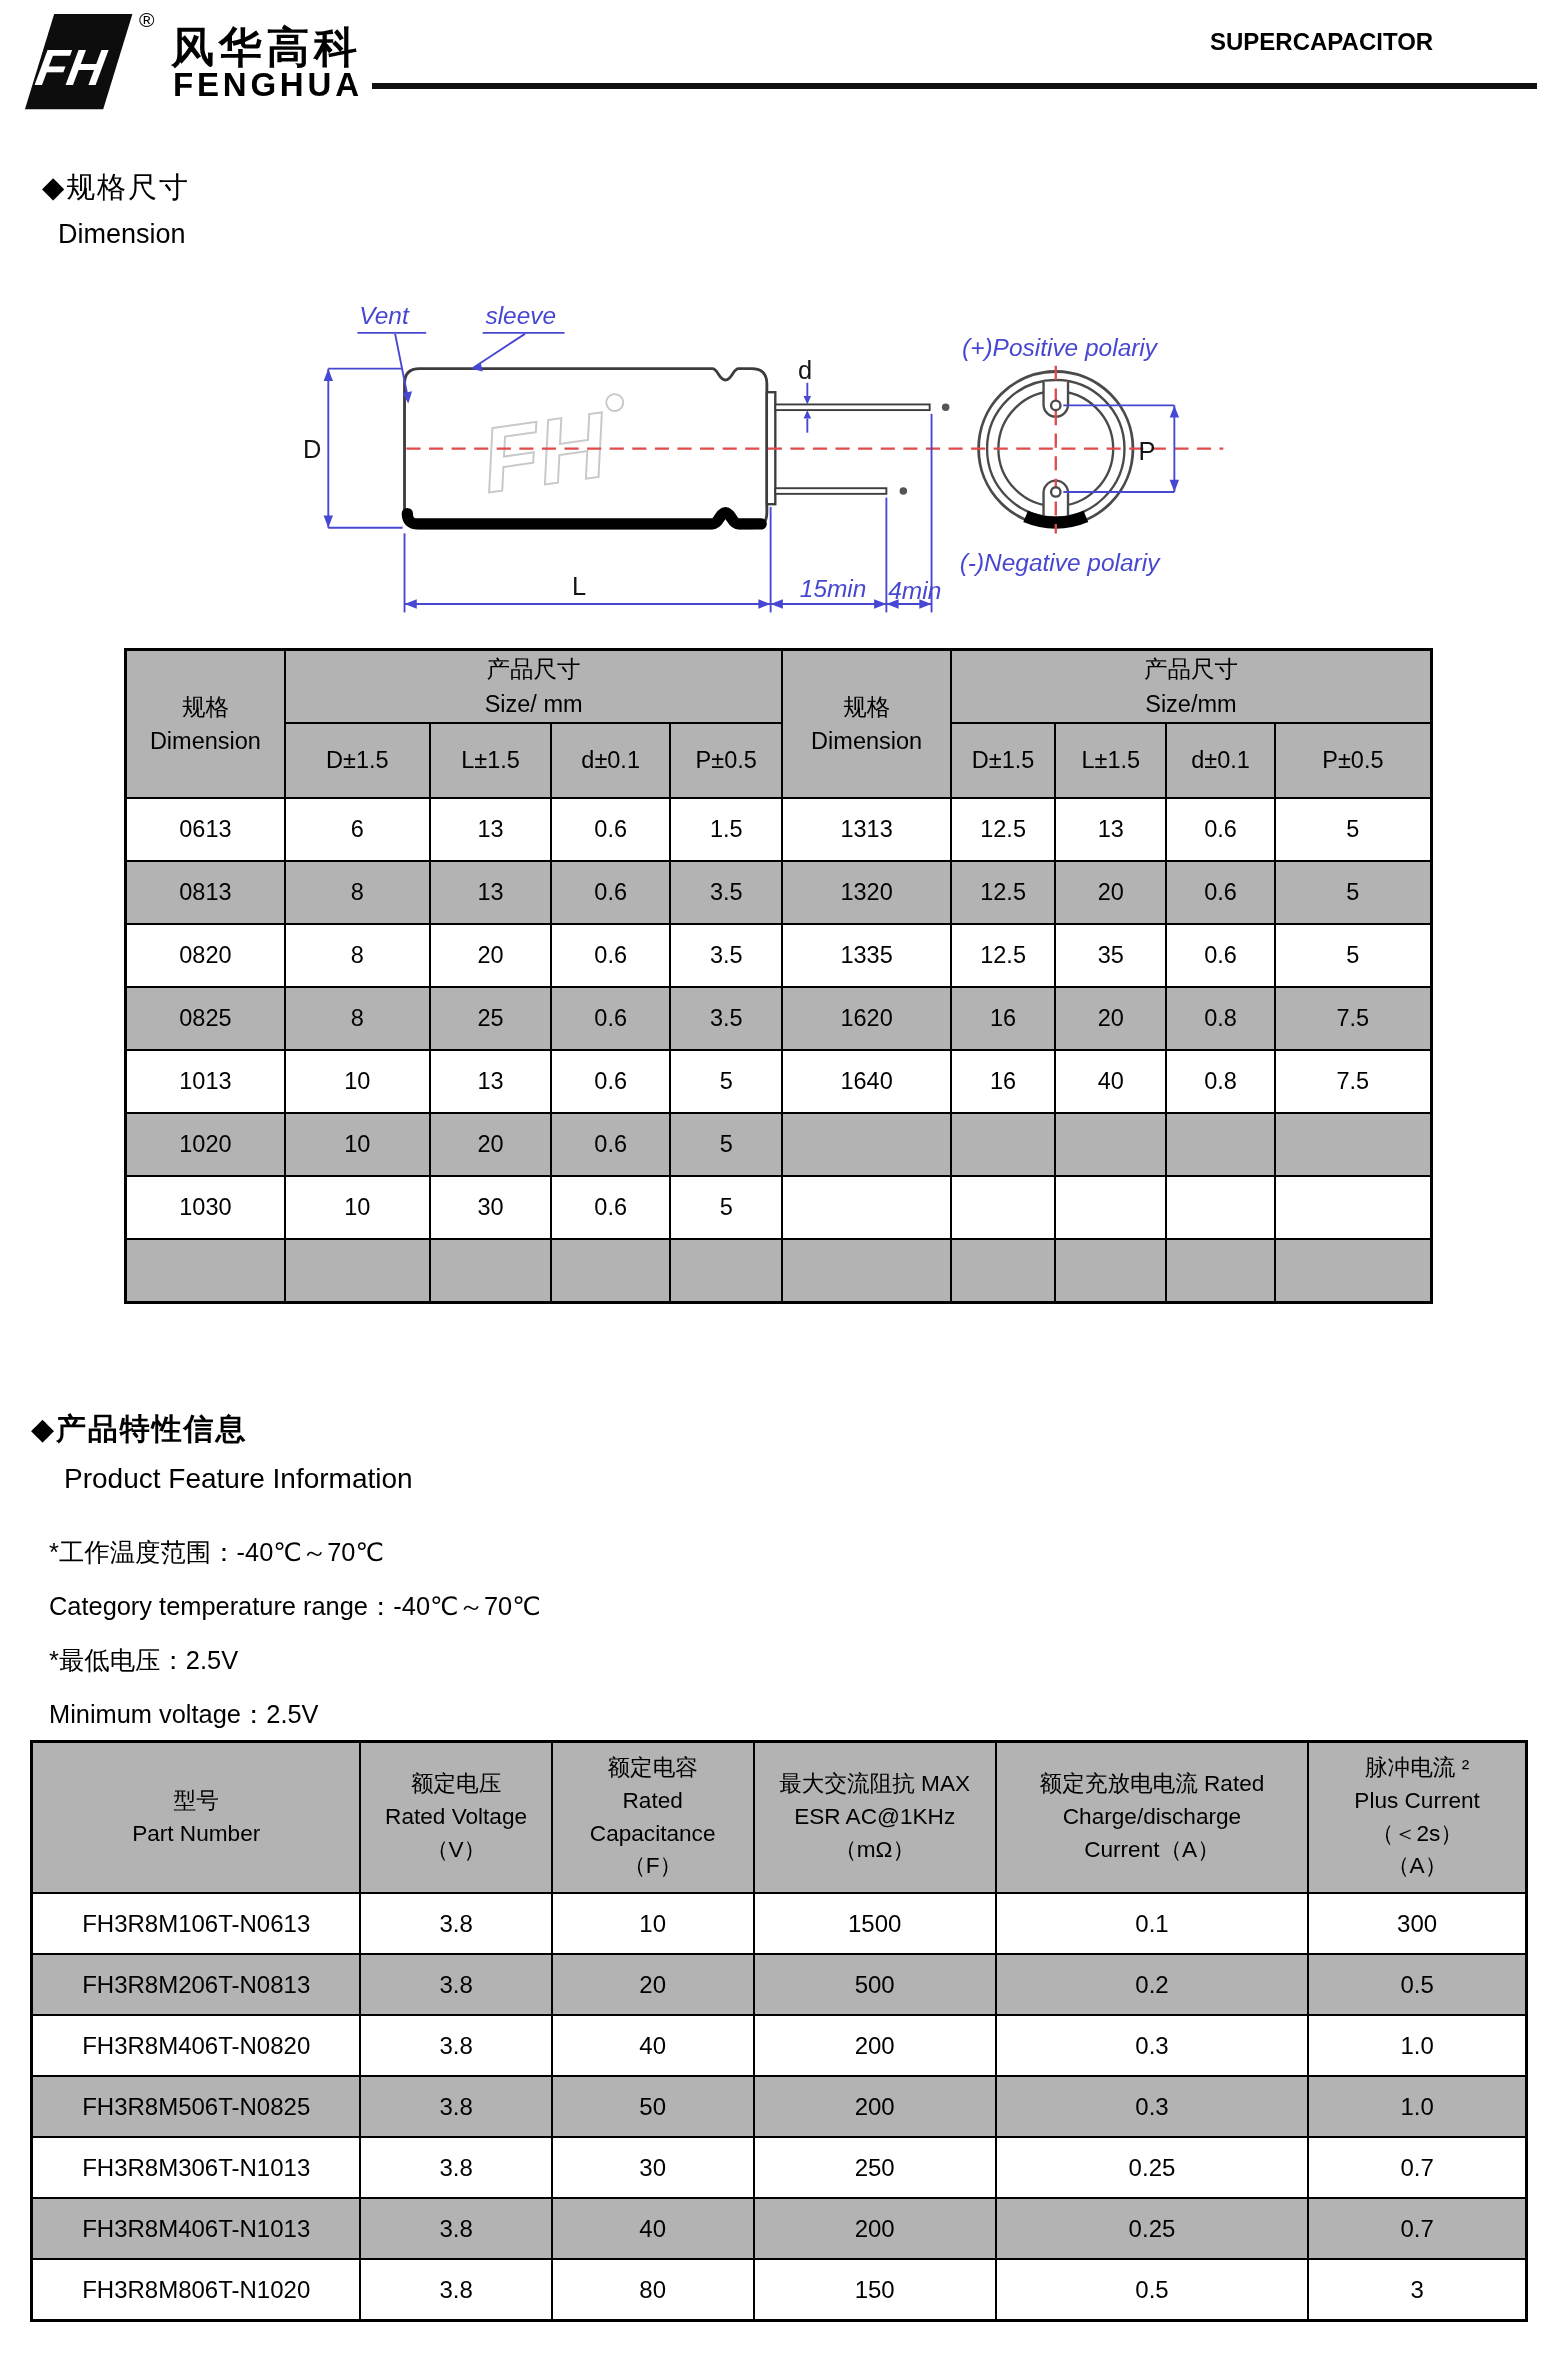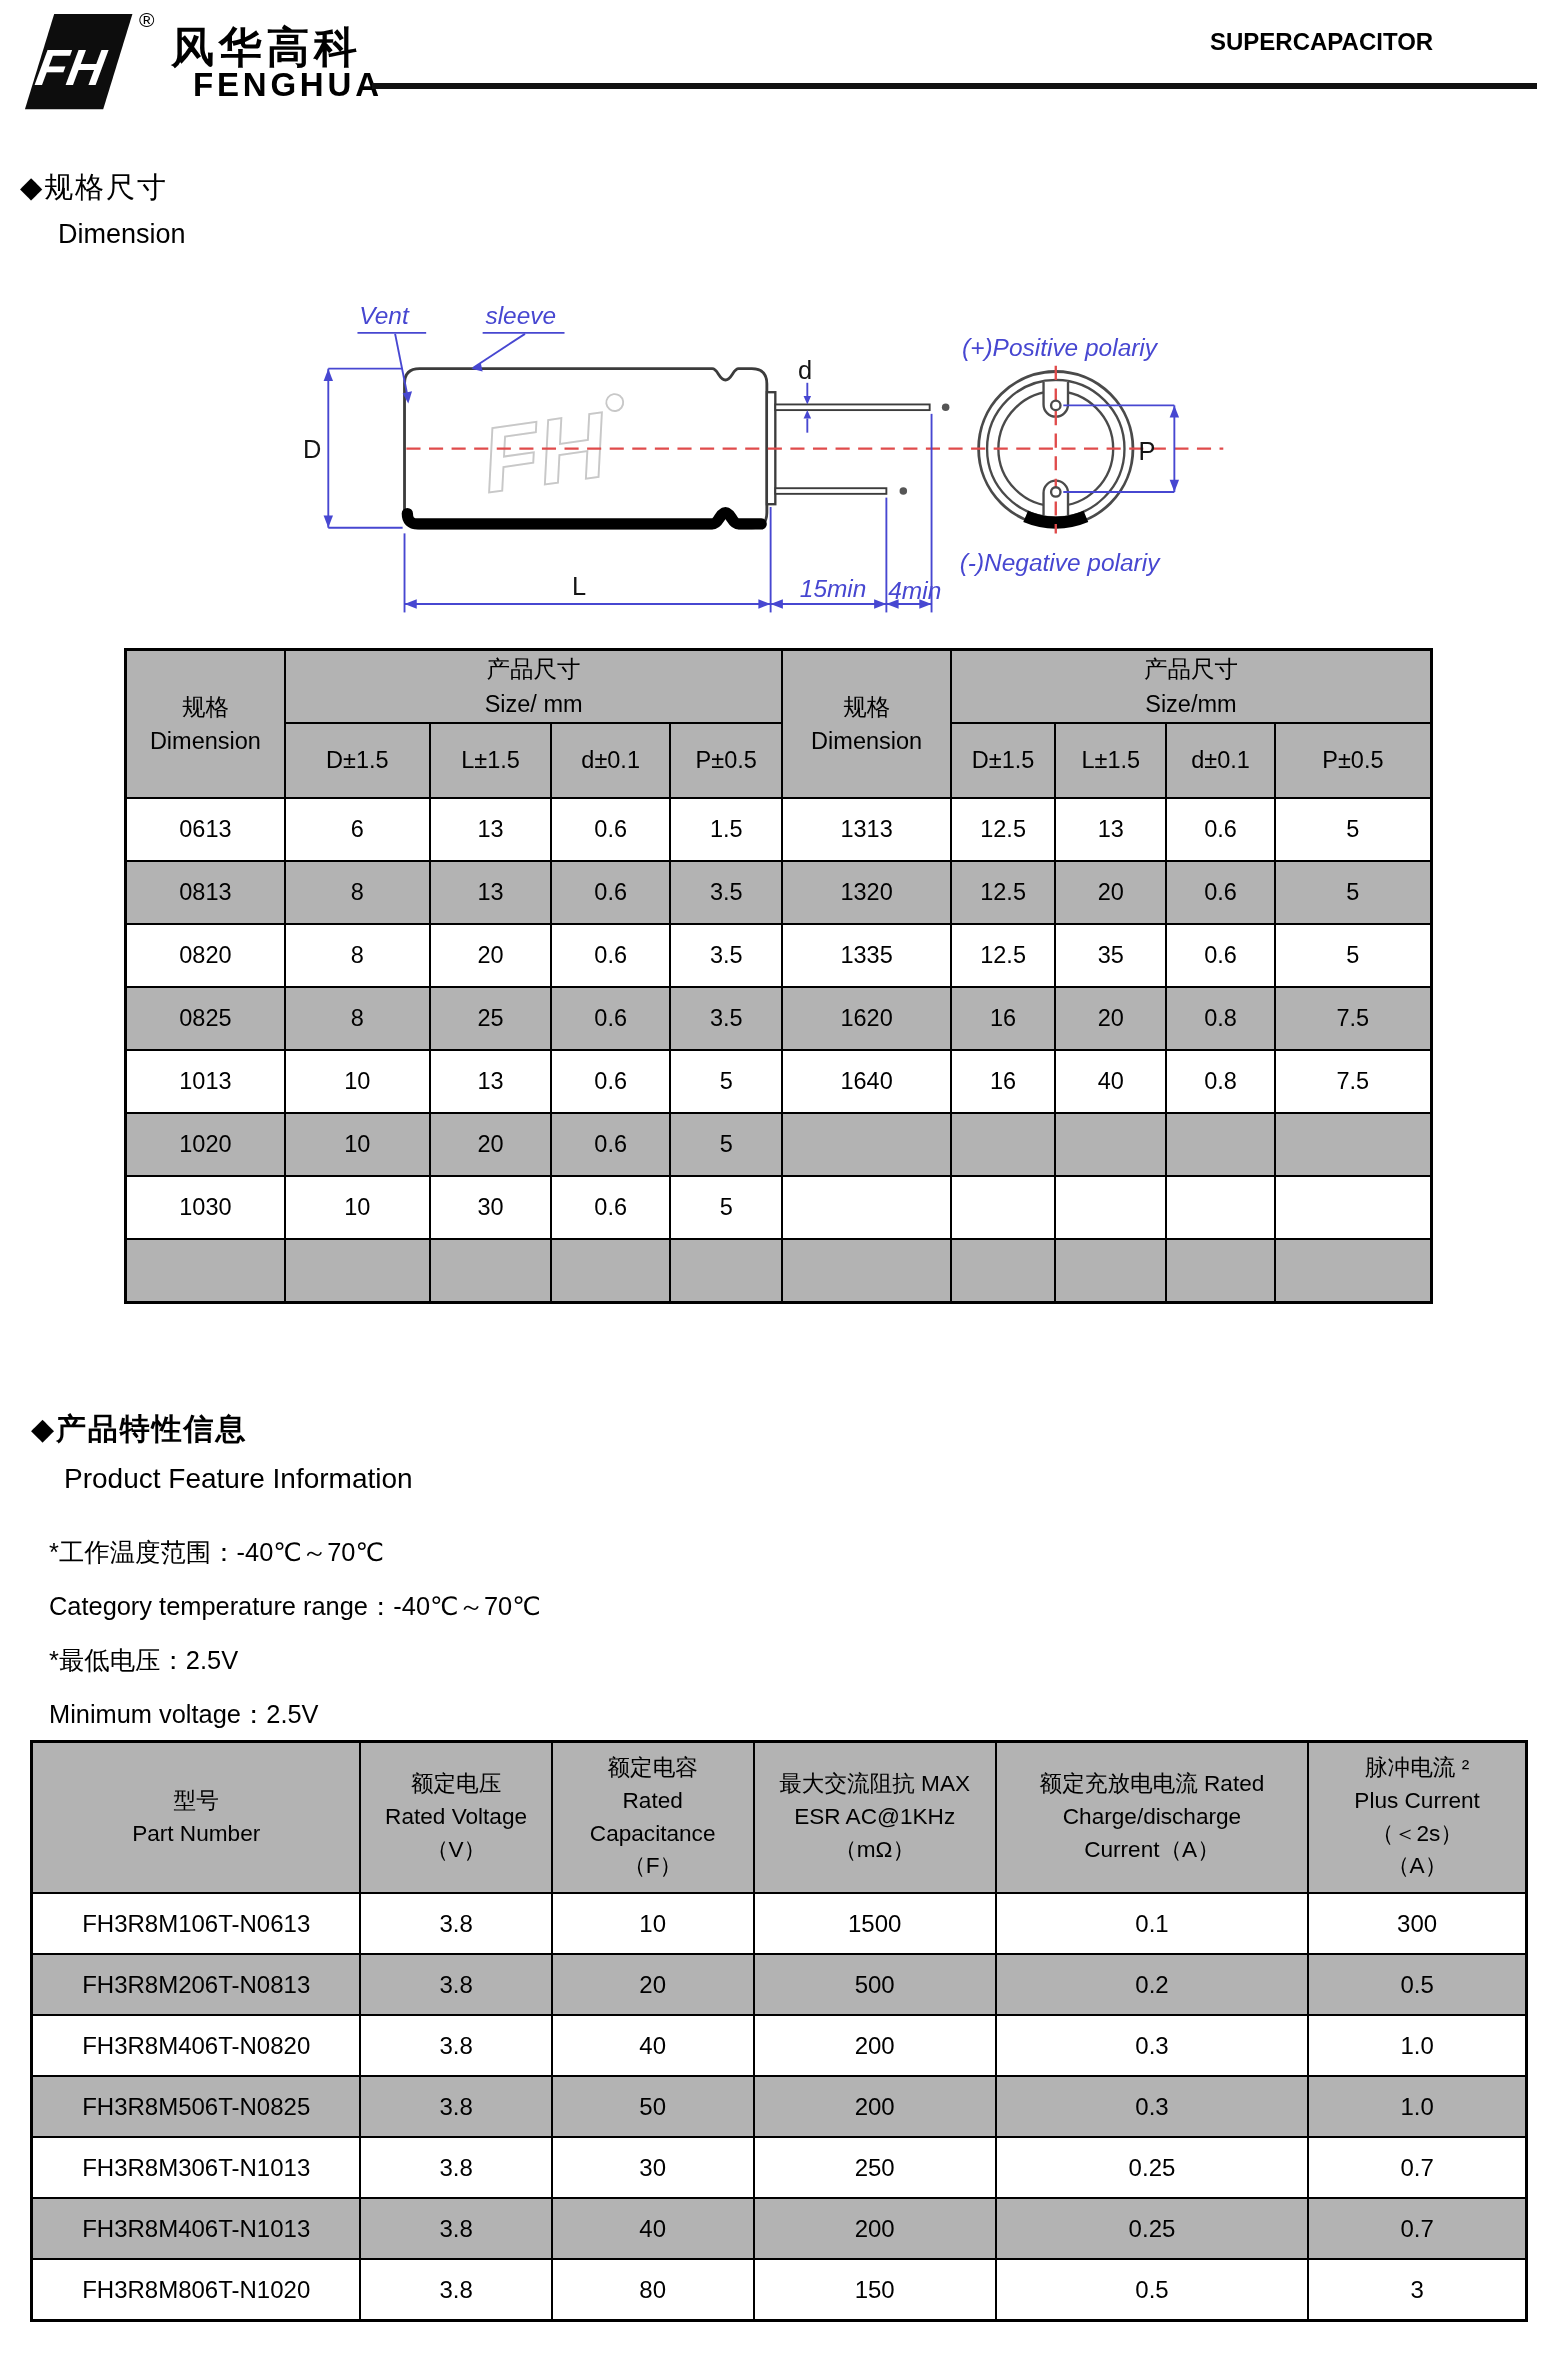--- a/index.html
+++ b/index.html
@@ -5,27 +5,27 @@
   html,body { margin:0; padding:0; background:#ffffff; }
   #page {
     position:relative; width:1564px; height:2358px; background:#fff;
     font-family:"Liberation Sans","DejaVu Sans",sans-serif; color:#000;
     overflow:hidden;
   }
   .abs { position:absolute; }
 
   
   .logo-cn { left:171px; top:19px; font-size:43px; font-weight:bold; letter-spacing:4.7px; }
-  .logo-en { left:173px; top:66px; font-size:33px; font-weight:bold; letter-spacing:3.8px;margin-left:20px; }
+  .logo-en { left:173px; top:66px; font-size:33px; font-weight:bold; letter-spacing:3.8px; }
   .reg-mark { left:139px; top:7.5px; font-size:21px; }
   .doc-title { left:1210px; top:28px; width:334px; font-size:24px; font-weight:bold; }
   .header-rule { left:372px; top:83px; width:1165px; height:5.6px; background:#111; }
 
   
-  .sec1-cn { left:20px; top:168px; font-size:29px; letter-spacing:1.9px;text-align:right; }
+  .sec1-cn { left:42px; top:168px; font-size:29px; letter-spacing:1.9px;text-align:right; }
   .sec1-en { left:58px; top:219px; font-size:27px; }
   .sec2-cn { left:31px; top:1409px; font-size:30px; font-weight:bold; letter-spacing:1.9px; }
   .sec2-en { left:56px; top:1463px; font-size:28px;margin-left:8px; }
   .notes { left:49px; top:1525px; font-size:25.4px; }
   .notes div { height:54px; line-height:54px; white-space:pre; }
 
   
   table { border-collapse:collapse; table-layout:fixed; border:3.8px solid #000; }
   th, td { border:2.8px solid #000; text-align:center; vertical-align:middle; padding:0;
            font-weight:normal; overflow:hidden; }

